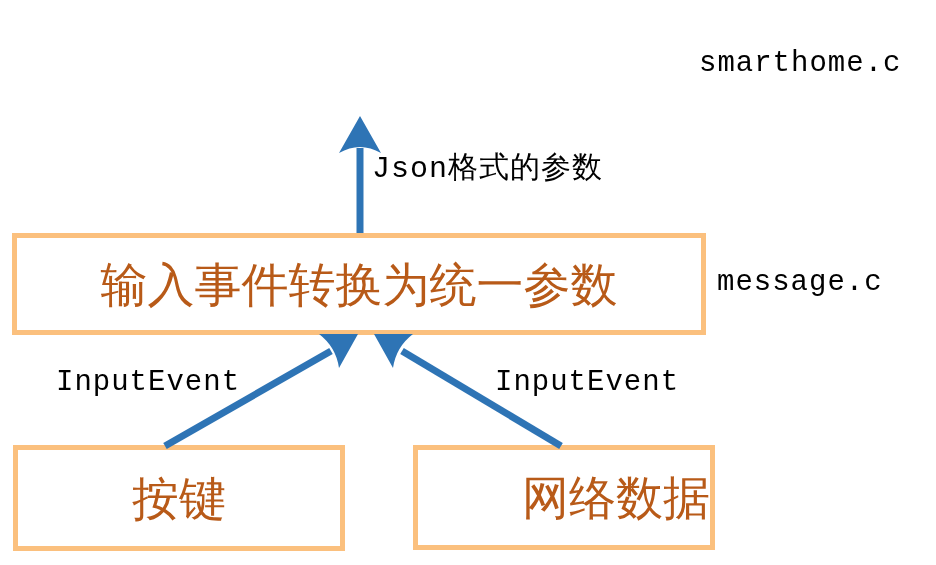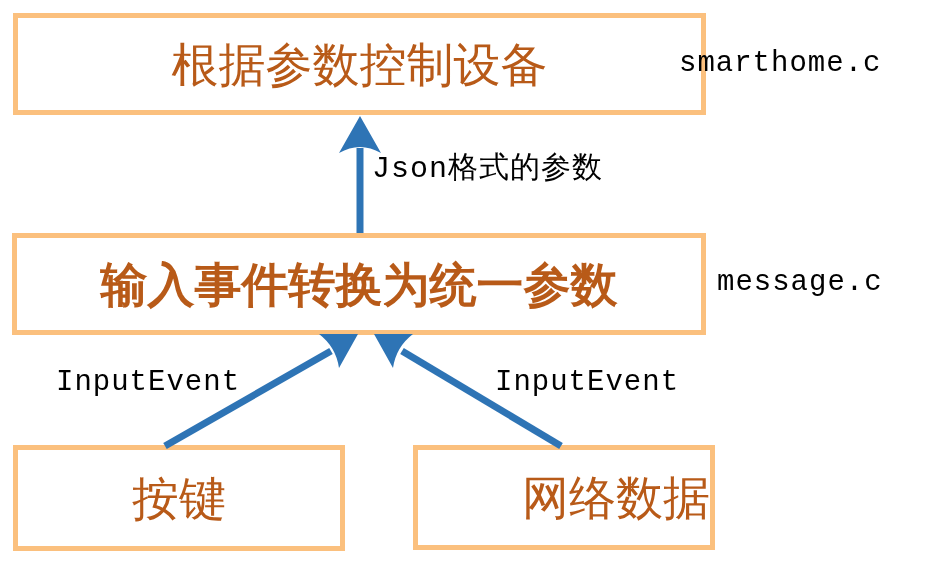--- a/index.html
+++ b/index.html
@@ -29,55 +29,52 @@
     justify-content: center;
   }
   .box-label {
     font-family: "DejaVu Serif", "Liberation Serif", serif;
     color: var(--box-text);
     font-size: 47px;
     line-height: 1;
     white-space: nowrap;
   }
   .box-top    { left: 13px;  top: 13px;  width: 693px; height: 102px; }
-  .box-middle { left: 12px;  top: 233px; width: 694px; height: 102px; font-weight: bold; }
+  .box-middle { left: 12px;  top: 233px; width: 694px; height: 102px; }
   .box-bleft  { left: 13px;  top: 445px; width: 332px; height: 106px; }
   .box-bright { left: 413px; top: 445px; width: 302px; height: 105px; justify-content: flex-end; }
 
   .annotation {
     position: absolute;
     font-family: "Liberation Mono", "DejaVu Sans Mono", monospace;
     color: var(--label-text);
     font-size: 29px;
     letter-spacing: 1px;
     white-space: nowrap;
   }
-  .ann-smarthome { left: 679px; top: 47px; }
+  .ann-smarthome { left: 699px; top: 47px; }
   .ann-message   { left: 717px; top: 266px; }
   .ann-json      { left: 372px; top: 147px; font-size: 30px; }
   .ann-input-left  { left: 56px;  top: 366px; }
   .ann-input-right { left: 495px; top: 366px; }
 
   svg.arrows {
     position: absolute;
     left: 0; top: 0;
     width: 936px; height: 565px;
     pointer-events: none;
   }
   .arrow-line { stroke: var(--arrow); stroke-width: 7; fill: none; }
   .arrow-head { fill: var(--arrow); stroke: none; }
 </style>
 </head>
 <body>
 
 <div class="stage">
 
-  <div class="box box-top">
-    <span class="box-label">根据参数控制设备</span>
-  </div>
 
   <div class="box box-middle">
     <span class="box-label">输入事件转换为统一参数</span>
   </div>
 
   <div class="box box-bleft">
     <span class="box-label">按键</span>
   </div>
 
   <div class="box box-bright">

